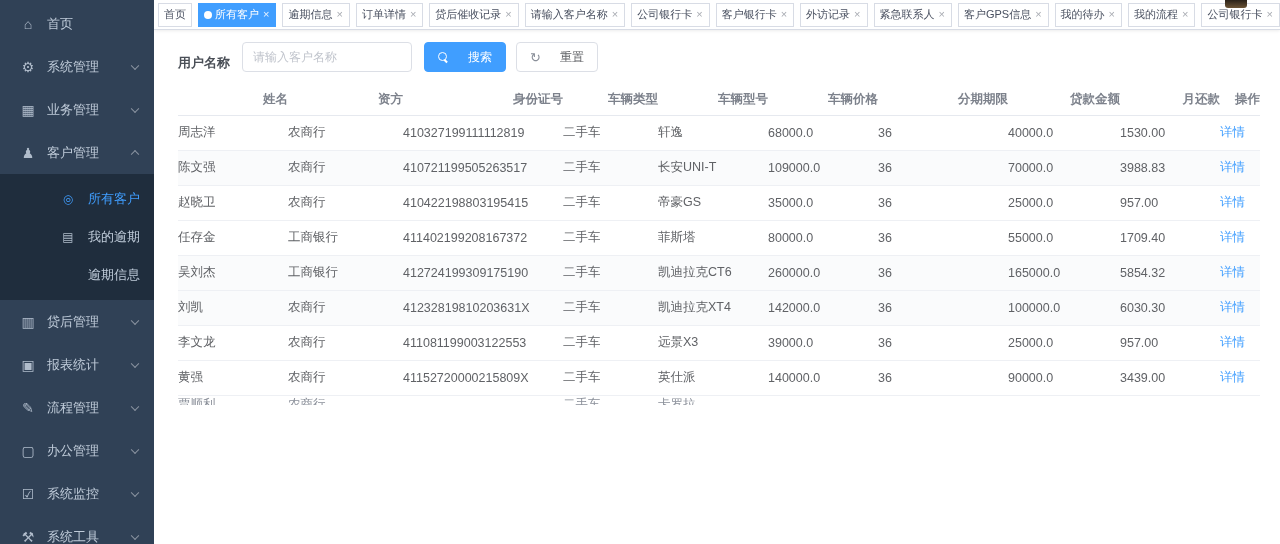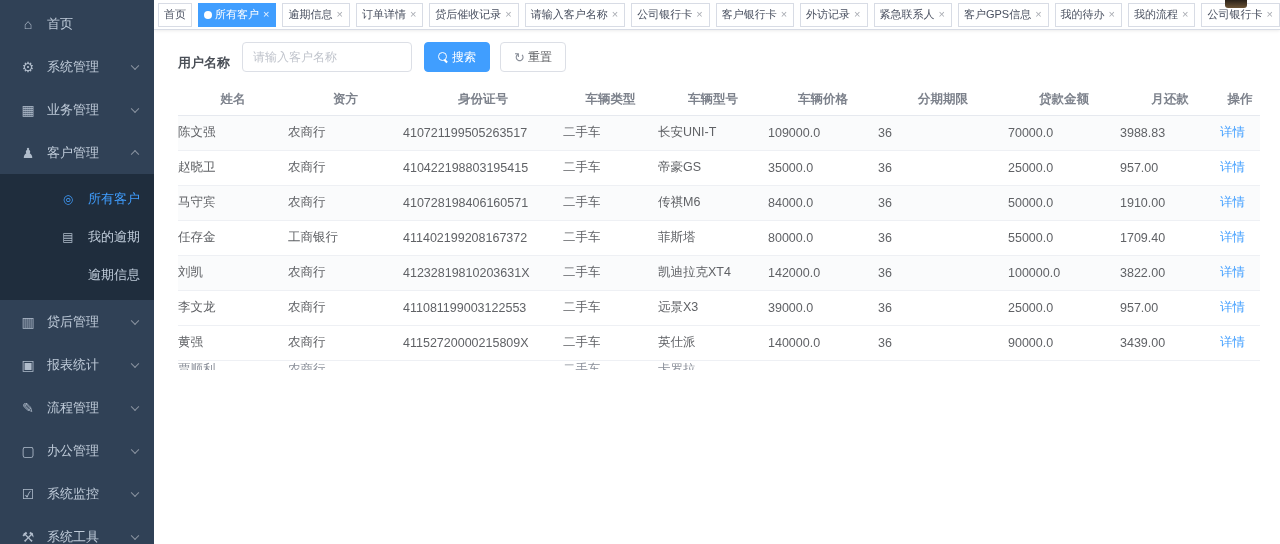--- a/index.html
+++ b/index.html
@@ -41,34 +41,34 @@
   .tab.active .tab-close { color:#e8f3ff; }
   .avatar-frag { position:absolute; right:33px; top:0; width:22px; height:8px;
     background:linear-gradient(#2a2118,#6b5335); border-radius:0 0 3px 3px; }
 
   
   .search-row { display:flex; align-items:flex-end; margin:12px 0 0 24px; height:30px; }
   .search-label { font-size:13px; font-weight:bold; color:#4a4f57; margin-right:12px; }
   .search-input { width:170px; height:30px; border:1px solid #dcdfe6; border-radius:4px;
     padding:0 10px; font-size:12px; color:#606266; outline:none; }
   .search-input::placeholder { color:#c0c4cc; }
-  .btn { display:inline-flex; align-items:center; gap:3px; height:30px; padding:0 13px;
+  .btn { display:inline-flex; align-items:center; gap:19px; height:30px; padding:0 13px;
     border-radius:4px; font-size:12px; cursor:pointer; }
   .btn-search { margin-left:12px; background:#409eff; border:1px solid #409eff; color:#fff; }
   .btn-reset { margin-left:10px; background:#fff; border:1px solid #dcdfe6; color:#606266; }
   .mag-icon { position:relative; width:11px; height:11px; flex:none; }
   .mag-icon::before { content:""; position:absolute; left:0; top:0; width:7px; height:7px;
     border:1.4px solid #fff; border-radius:50%; }
   .mag-icon::after { content:""; position:absolute; left:7px; top:7px; width:4px; height:1.6px;
     background:#fff; transform:rotate(45deg); transform-origin:0 0; }
   .refresh-icon { font-size:13px; line-height:1; color:#8a8f99; }
 
   
   .data-table { margin:13px 0 0 24px; width:1082px; border-collapse:collapse; table-layout:fixed; }
-  .data-table th { height:30px; text-align:center; font-size:12.5px; font-weight:bold;
+  .data-table th { height:30px; text-align:right; font-size:12.5px; font-weight:bold;
     color:#7d828c; border-bottom:1px solid #e6e9ef; padding:0; vertical-align:middle; }
   .data-table td { height:35px; padding:0; font-size:12.5px; color:#606266;
     border-bottom:1px solid #eef0f4; vertical-align:middle; }
   .data-table tr.stripe td { background:#fafbfc; }
   .col-action, th.col-action { }
   .detail-link { color:#409eff; cursor:pointer; font-size:12.5px; }
   tr.partial td { height:9px; border-bottom:none; }
   tr.partial .pcell { height:9px; overflow:hidden; line-height:17px; color:#8a8f99; }
 </style>
 </head>
@@ -240,20 +240,32 @@
           <th>车辆类型</th>
           <th>车辆型号</th>
           <th>车辆价格</th>
           <th>分期期限</th>
           <th>贷款金额</th>
           <th>月还款</th>
           <th class="col-action">操作</th>
         </tr>
       </thead>
     <tbody id="table-body">
+        <tr class="row">
+          <td>周志洋</td>
+          <td>农商行</td>
+          <td>410327199111112819</td>
+          <td>二手车</td>
+          <td>轩逸</td>
+          <td>68000.0</td>
+          <td>36</td>
+          <td>40000.0</td>
+          <td>1530.00</td>
+          <td class="col-action"><span class="detail-link">详情</span></td>
+        </tr>
         <tr class="row stripe">
           <td>陈文强</td>
           <td>农商行</td>
           <td>410721199505263517</td>
           <td>二手车</td>
           <td>长安UNI-T</td>
           <td>109000.0</td>
           <td>36</td>
           <td>70000.0</td>
           <td>3988.83</td>
@@ -262,56 +274,56 @@
         <tr class="row">
           <td>赵晓卫</td>
           <td>农商行</td>
           <td>410422198803195415</td>
           <td>二手车</td>
           <td>帝豪GS</td>
           <td>35000.0</td>
           <td>36</td>
           <td>25000.0</td>
           <td>957.00</td>
-          <td class="col-action"><span class="detail-link">详情</span></td>
-        </tr>
-        <tr class="row stripe">
-          <td>马守宾</td>
-          <td>农商行</td>
-          <td>410728198406160571</td>
-          <td>二手车</td>
-          <td>传祺M6</td>
-          <td>84000.0</td>
-          <td>36</td>
-          <td>50000.0</td>
-          <td>1910.00</td>
           <td class="col-action"><span class="detail-link">详情</span></td>
         </tr>
         <tr class="row">
           <td>任存金</td>
           <td>工商银行</td>
           <td>411402199208167372</td>
           <td>二手车</td>
           <td>菲斯塔</td>
           <td>80000.0</td>
           <td>36</td>
           <td>55000.0</td>
           <td>1709.40</td>
           <td class="col-action"><span class="detail-link">详情</span></td>
         </tr>
         <tr class="row stripe">
+          <td>吴刘杰</td>
+          <td>工商银行</td>
+          <td>412724199309175190</td>
+          <td>二手车</td>
+          <td>凯迪拉克CT6</td>
+          <td>260000.0</td>
+          <td>36</td>
+          <td>165000.0</td>
+          <td>5854.32</td>
+          <td class="col-action"><span class="detail-link">详情</span></td>
+        </tr>
+        <tr class="row stripe">
           <td>刘凯</td>
           <td>农商行</td>
           <td>41232819810203631X</td>
           <td>二手车</td>
           <td>凯迪拉克XT4</td>
           <td>142000.0</td>
           <td>36</td>
           <td>100000.0</td>
-          <td>3822.00</td>
+          <td>6030.30</td>
           <td class="col-action"><span class="detail-link">详情</span></td>
         </tr>
         <tr class="row">
           <td>李文龙</td>
           <td>农商行</td>
           <td>411081199003122553</td>
           <td>二手车</td>
           <td>远景X3</td>
           <td>39000.0</td>
           <td>36</td>

